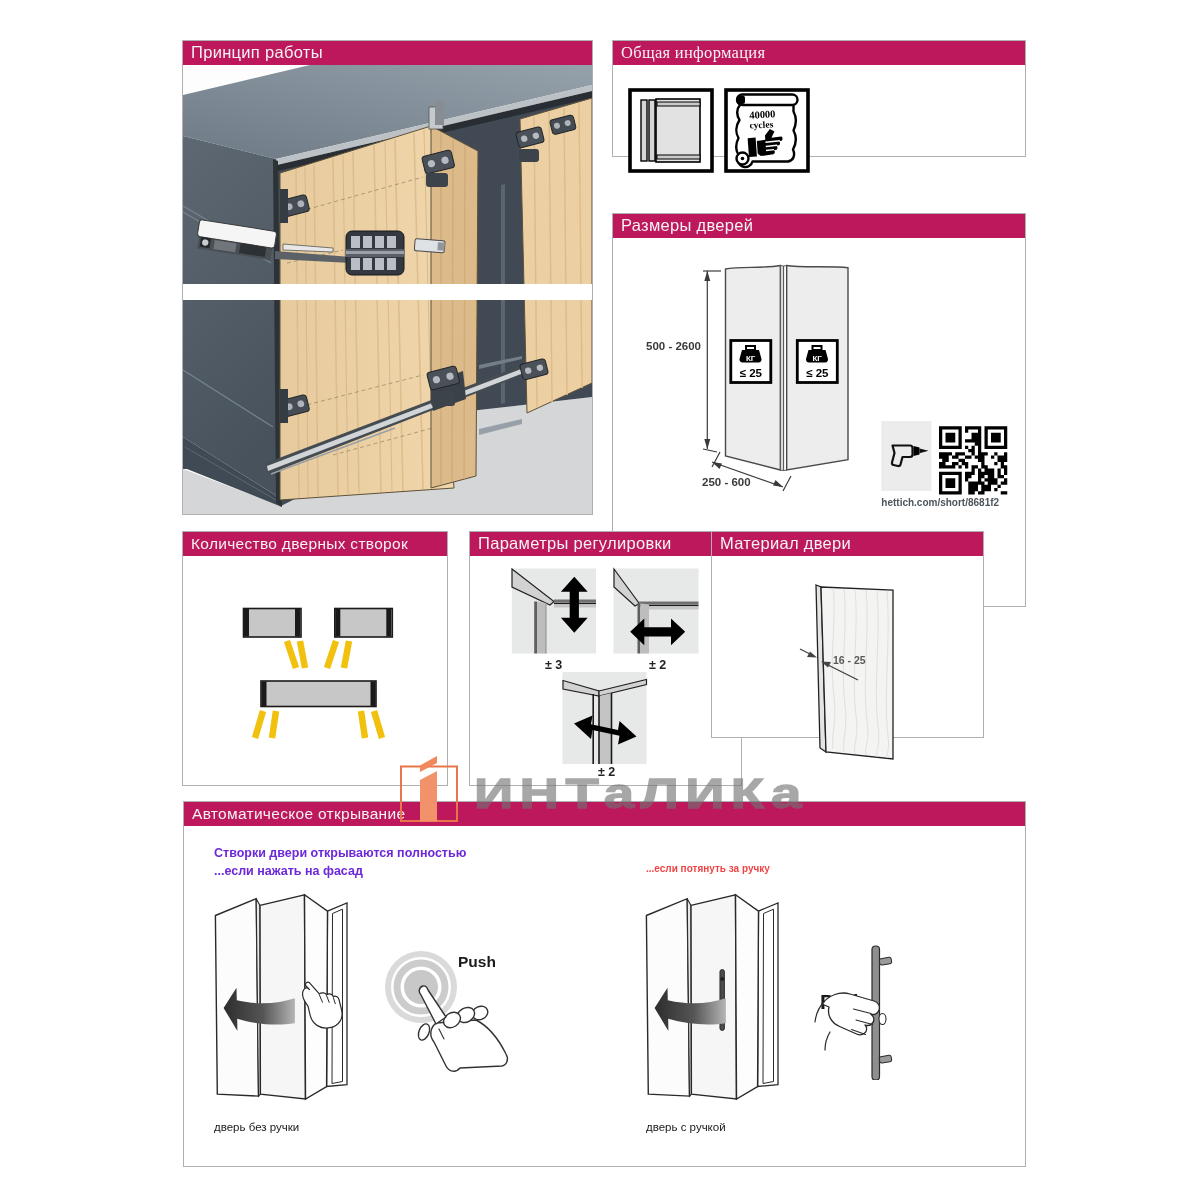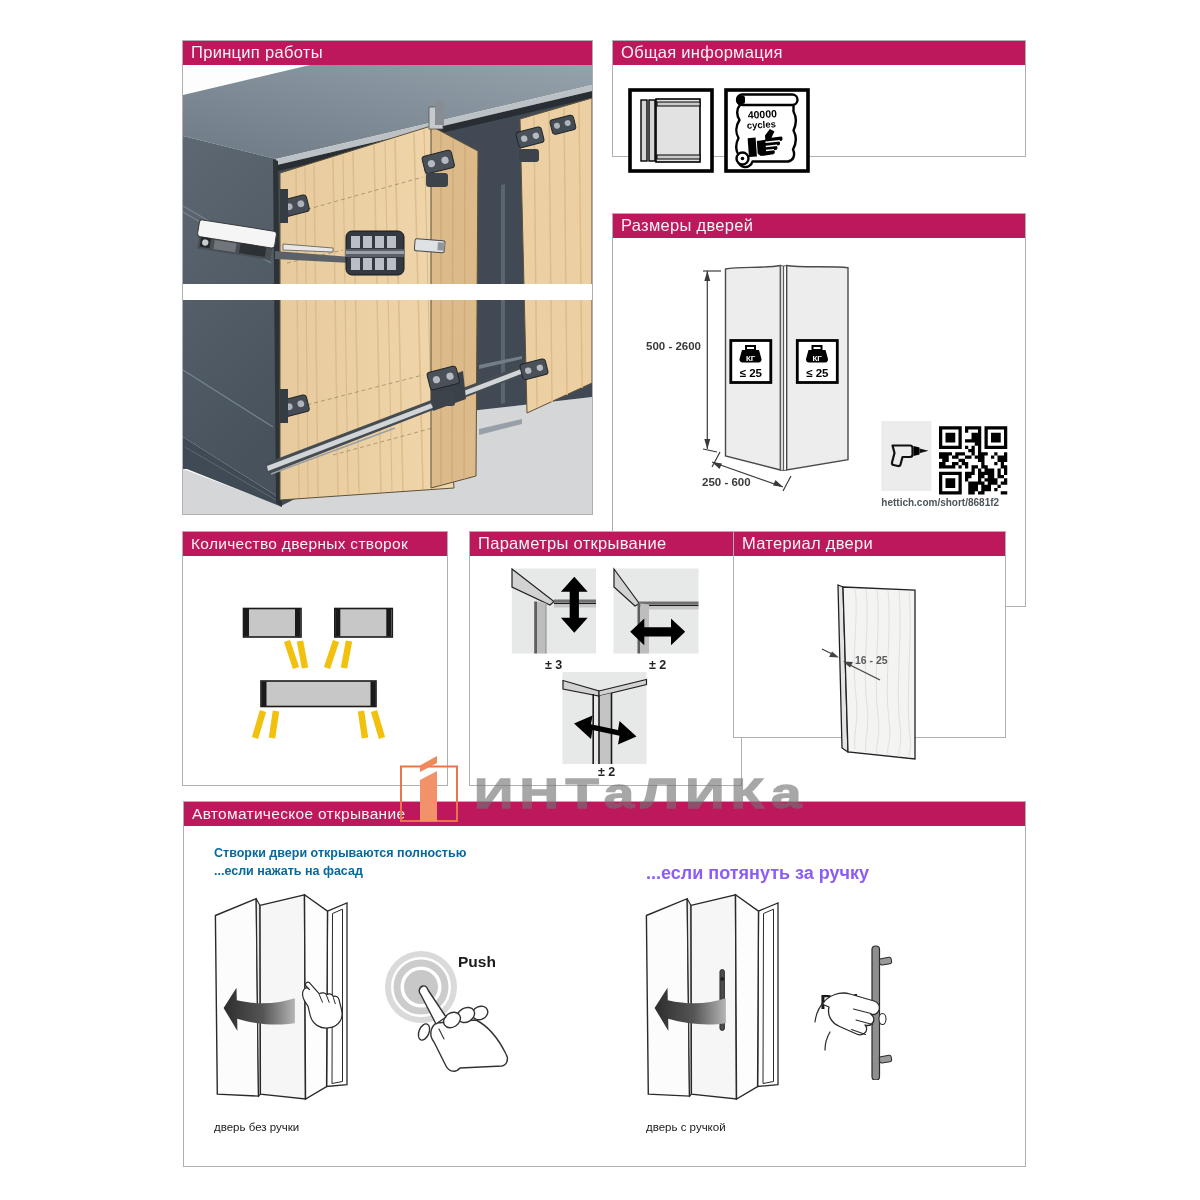--- a/index.html
+++ b/index.html
@@ -184,21 +184,21 @@
       <rect x="248" y="326" width="24" height="15" rx="3" fill="#3c434a"></rect>
       <g transform="rotate(-14 352 304)">
         <rect x="338" y="296" width="26" height="16" rx="3" fill="#4a5158" stroke="#21262b" stroke-width="1"></rect>
         <circle cx="345" cy="304" r="3.2" fill="#b5bbc1"></circle>
           <circle cx="357" cy="304" r="3.2" fill="#b5bbc1"></circle>
       </g>
     </g>
   </svg>
 </div>
 
-<div class="panel" style="left:612px;top:40px;width:414px;height:117px;">
+<div class="panel" style="left:612px;top:40px;width:414px;height:117px;font-family:Liberation Serif, serif;">
 
   <div class="hdr">Общая информация</div>
 
   <svg width="86" height="85" viewBox="0 0 86 85" style="position:absolute;left:15px;top:47px;">
     <rect x="2" y="2" width="82" height="81" fill="#fff" stroke="#000" stroke-width="3.6"></rect>
     <rect x="13" y="12" width="6" height="61" fill="#d6d6d6" stroke="#000" stroke-width="1.4"></rect>
     <rect x="21" y="12" width="6" height="61" fill="#d6d6d6" stroke="#000" stroke-width="1.4"></rect>
     <rect x="28" y="11" width="44" height="63" fill="#e2e2e2" stroke="#000" stroke-width="1.6"></rect>
     <rect x="29" y="14" width="43" height="4" fill="#c9c9c9" stroke="#000" stroke-width="1"></rect>
     <rect x="29" y="67" width="43" height="4" fill="#c9c9c9" stroke="#000" stroke-width="1"></rect>
@@ -321,21 +321,21 @@
       <line x1="80" y1="155" x2="72" y2="182"></line>
       <line x1="93" y1="155" x2="89" y2="182"></line>
       <line x1="191" y1="155" x2="199" y2="182"></line>
       <line x1="178" y1="155" x2="182" y2="182"></line>
     </g>
   </svg>
 </div>
 
 <div class="panel" style="left:469px;top:531px;width:273px;height:255px;">
 
-  <div class="hdr">Параметры открывание</div>
+  <div class="hdr">Параметры регулировки</div>
   <svg width="271" height="229" viewBox="0 0 271 229" style="position:absolute;left:0;top:24px;">
 
     <g>
       <rect x="41.8" y="12.5" width="84.2" height="85" fill="#e7e8e8"></rect>
       <polygon points="42,13 84,45.5 80,49 42,31" fill="#d2d2d2" stroke="#222" stroke-width="1.2"></polygon>
       <polygon points="84,43.5 126,43.5 126,46.5 84,46.5" fill="#707070"></polygon>
       <line x1="84" y1="47.5" x2="126" y2="47.5" stroke="#1a1a1a" stroke-width="1.4"></line>
       <polygon points="84,48.2 126,48.2 126,51.5 84,51.5" fill="#c6c6c6"></polygon>
       <polygon points="64.2,45.5 67,45.5 67,97.5 64.2,97.5" fill="#5f5f5f"></polygon>
       <polygon points="67,45.5 76,47 76,97.5 67,97.5" fill="#bdbdbd"></polygon>
@@ -366,21 +366,21 @@
       <polygon points="129,140 141.5,137 141.5,208 129,208" fill="#c4c4c4"></polygon>
       <line x1="129" y1="140" x2="129" y2="208" stroke="#1a1a1a" stroke-width="1.6"></line>
       <line x1="141.5" y1="137" x2="141.5" y2="208" stroke="#1a1a1a" stroke-width="1.6"></line>
 
       <path d="M104 167.5 L122.5 159.5 L121 168.3 L148 173.9 L149.5 165.1 L166.5 180.5 L148 188.5 L149.5 179.7 L122.5 174.1 L121 182.9 Z" fill="#000"></path>
       <text x="128" y="220" font-size="12.5" font-weight="bold" fill="#222">± 2</text>
     </g>
   </svg>
 </div>
 
-<div class="panel" style="left:733px;top:531px;width:273px;height:207px;">
+<div class="panel" style="left:711px;top:531px;width:273px;height:207px;">
 
   <div class="hdr">Материал двери</div>
   <svg width="271" height="229" viewBox="0 0 271 229" style="position:absolute;left:0;top:24px;">
 
     <polygon points="104,29 109,31 114,196 108,192" fill="#e4e4e4" stroke="#222" stroke-width="1.3"></polygon>
 
     <polygon points="109,31 181,34 181,203 114,196" fill="#f4f4f3" stroke="#222" stroke-width="1.3"></polygon>
 
     <g stroke="#e0e0e0" stroke-width="1" fill="none">
       <path d="M121 32 C 125 60 117 100 122 140 C 125 165 119 180 121 193"></path>
@@ -399,24 +399,24 @@
     </g>
 
     <text x="121" y="108" font-size="10.5" font-weight="bold" fill="#5a5a5a">16 - 25</text>
   </svg>
 </div>
 
 <div class="panel" style="left:183px;top:801px;width:843px;height:366px;">
 
   <div class="hdr" style="font-size:15.5px;">Автоматическое открывание</div>
 
-  <div style="position:absolute;left:30px;top:43px;font-size:12.5px;font-weight:bold;color:#0369a1;line-height:17.5px;">
+  <div style="position:absolute;left:30px;top:43px;font-size:12.5px;font-weight:bold;color:#6d28d9;line-height:17.5px;">
     Створки двери открываются полностью<br>...если нажать на фасад</div>
 
-  <div style="position:absolute;left:462px;top:60.5px;font-size:18px;font-weight:bold;color:#8b5cf6;">...если потянуть за ручку</div>
+  <div style="position:absolute;left:462px;top:60.5px;font-size:10px;font-weight:bold;color:#ef4444;">...если потянуть за ручку</div>
 
   <svg width="420" height="240" viewBox="0 0 420 240" style="position:absolute;left:0;top:80px;">
     <defs>
       <linearGradient id="swoosh" x1="0" y1="0" x2="1" y2="0">
         <stop offset="0" stop-color="#2d2d2d"></stop>
           <stop offset="0.55" stop-color="#555555"></stop>
           <stop offset="1" stop-color="#b5b5b5"></stop>
       </linearGradient>
       <radialGradient id="pushring" cx="0.5" cy="0.5" r="0.5">
         <stop offset="0" stop-color="#ffffff"></stop>

